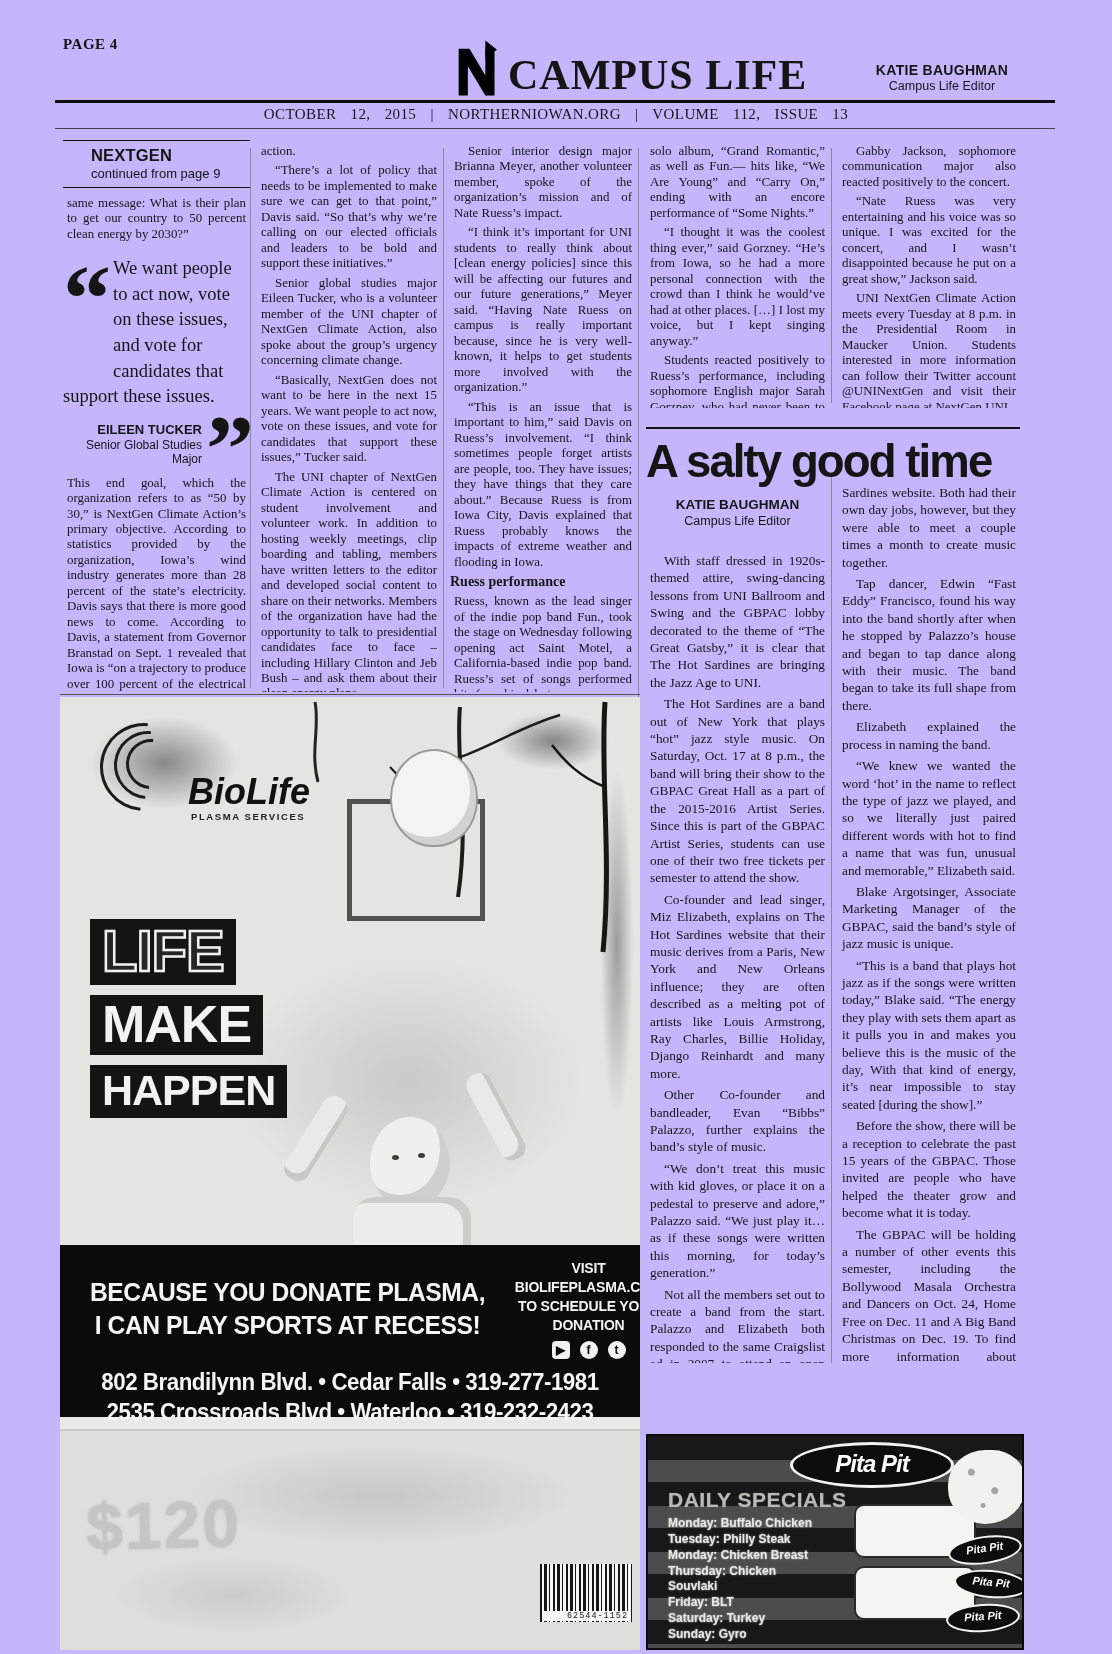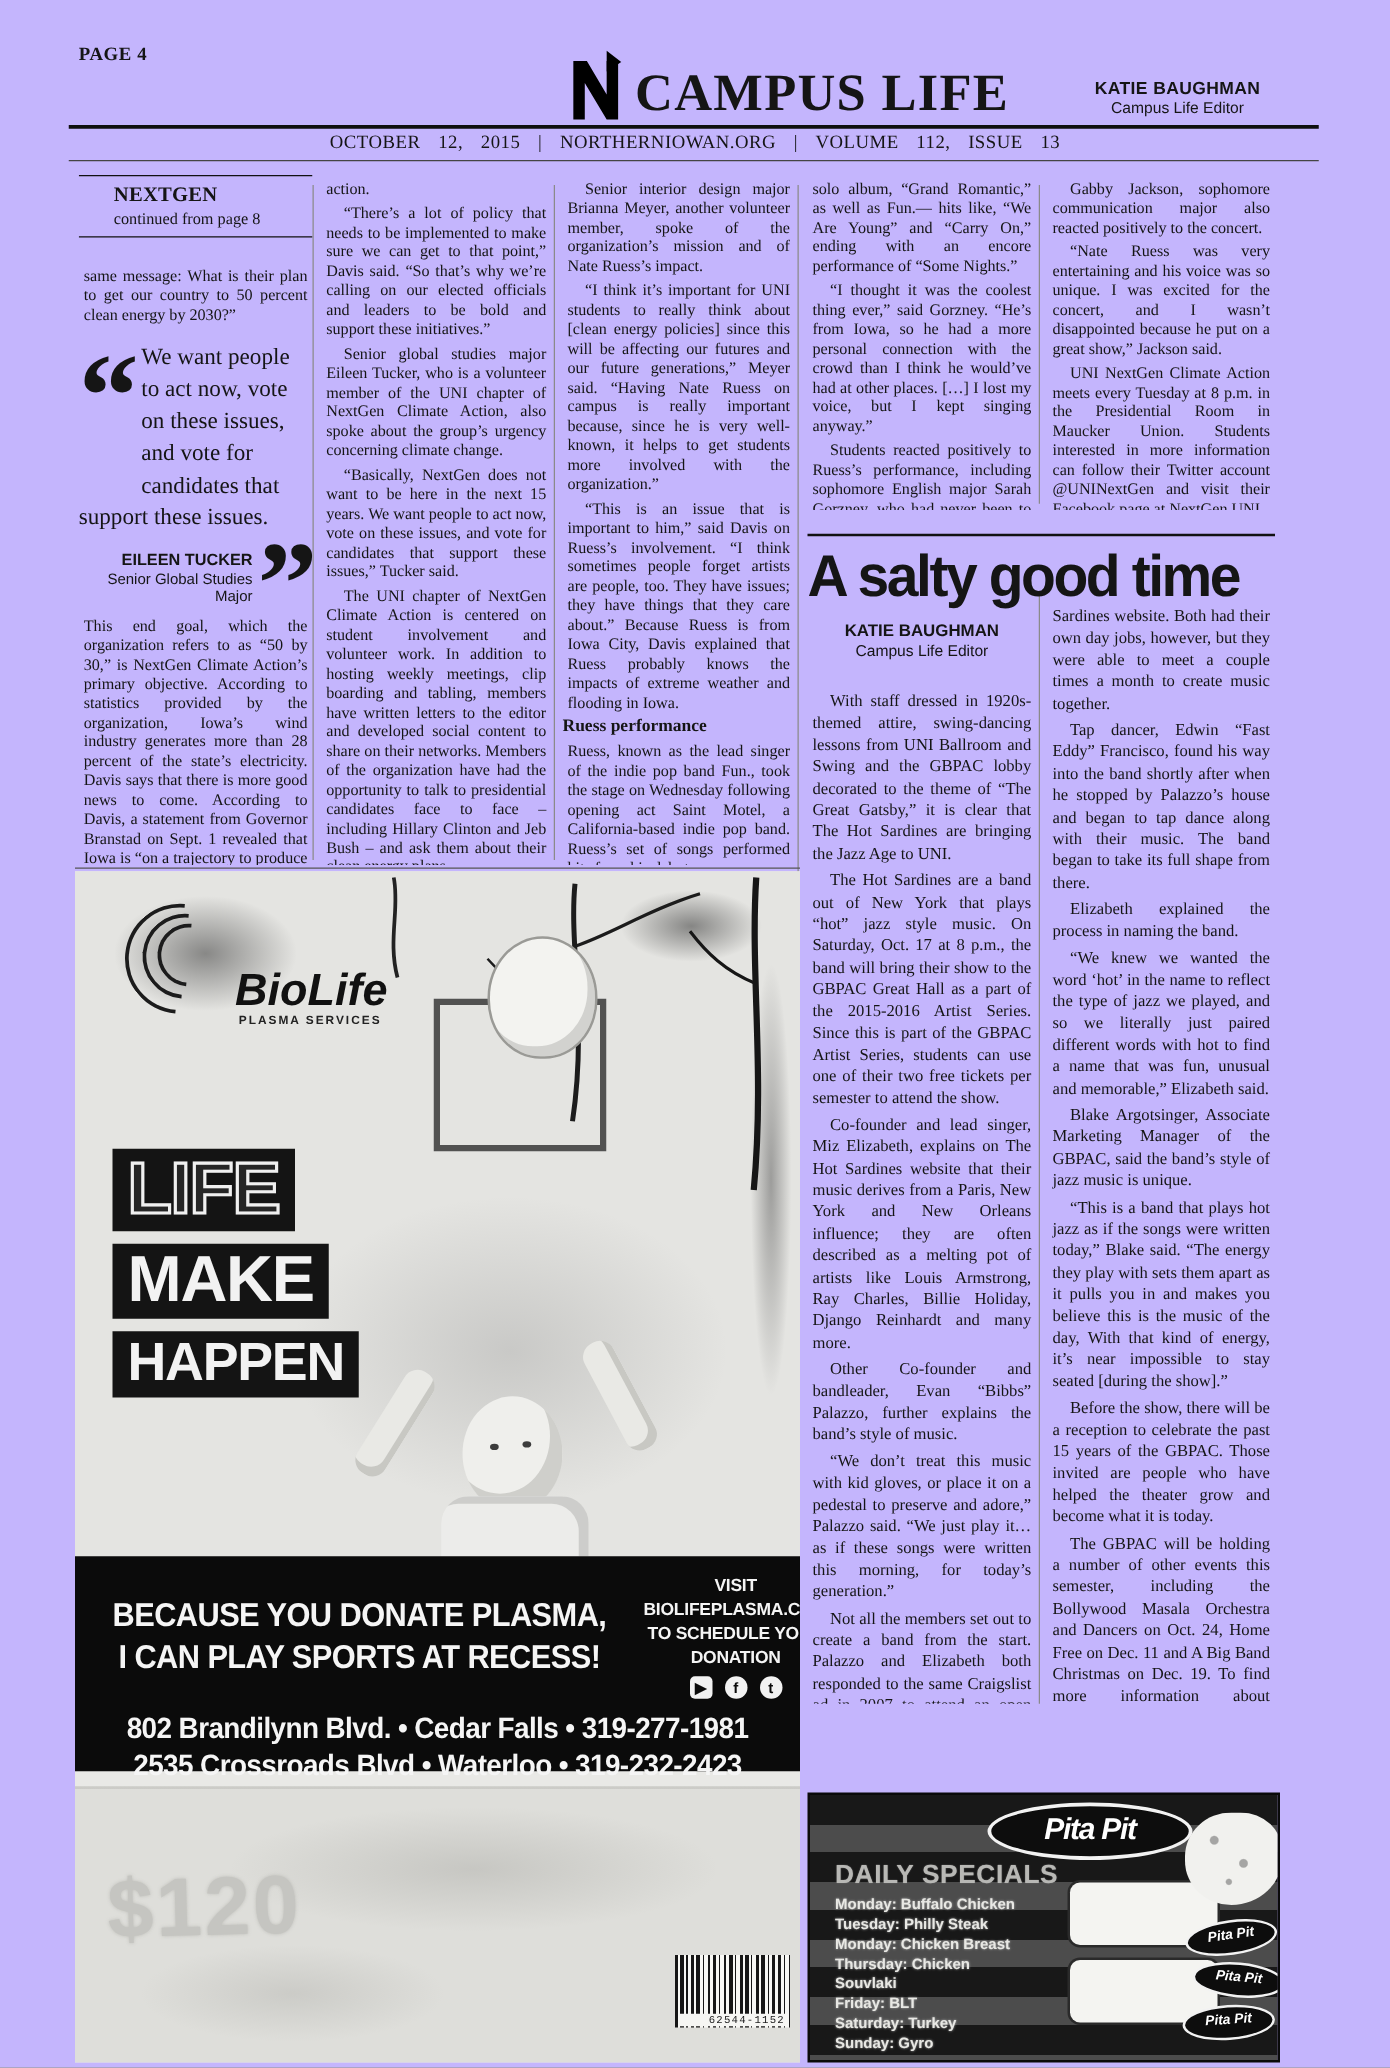--- a/index.html
+++ b/index.html
@@ -33,21 +33,21 @@
   .nx p, .salty-col p { margin:4px; text-align:justify; text-indent:14px; }
   .nx p { font-size:12.9px; line-height:1.2; }
   .salty-col p { font-size:13.3px; line-height:1.31; }
   .cont p:first-child { text-indent:0; }
   #nx-col1 { left:63px;  top:140px; width:187px; height:552px; }
   #nx-col2 { left:257px; top:140px; width:184px; height:552px; }
   #nx-col3 { left:450px; top:140px; width:186px; height:552px; }
   #nx-col4 { left:646px; top:140px; width:183px; height:268px; }
   #nx-col5 { left:838px; top:140px; width:182px; height:268px; }
 
-  .nextgen-box { border-top:1.5px solid #111; border-bottom:1.5px solid #111; padding:5px 0 6px 28px; margin-bottom:24px; font-family:Liberation Serif, serif; }
+  .nextgen-box { border-top:1.5px solid #111; border-bottom:1.5px solid #111; padding:5px 0 6px 28px; margin-bottom:8px; font-family:Liberation Sans, sans-serif; }
   .nextgen-slug { font-weight:bold; font-size:16.5px; letter-spacing:.2px; }
   .nextgen-cont { font-size:13px; margin-top:1px; }
 
   .pullquote { position:relative; margin:14px 0 10px 0; }
   .pq-open { float:left; width:50px; height:108px; font-size:96px; line-height:.9; font-weight:bold; font-family:"Liberation Serif", serif; }
   .pq-text { font-size:18.5px; line-height:1.38; }
   .pq-attrib { position:relative; margin-top:12px; padding-right:48px; text-align:right; font-family:"Liberation Sans", sans-serif; }
   .pq-close { position:absolute; right:-4px; top:-16px; font-size:96px; line-height:.9; font-weight:bold; font-family:"Liberation Serif", serif; }
   .pq-name { font-weight:bold; font-size:13px; }
   .pq-title { font-size:12px; margin-top:1px; }
@@ -161,21 +161,21 @@
 
   <div class="vrule" id="vr1"></div>
   <div class="vrule" id="vr2"></div>
   <div class="vrule" id="vr3"></div>
   <div class="vrule" id="vr4a"></div>
   <div class="vrule" id="vr4b"></div>
 
   <div class="col nx cont" id="nx-col1">
     <div class="nextgen-box">
       <div class="nextgen-slug">NEXTGEN</div>
-      <div class="nextgen-cont">continued from page 8</div>
+      <div class="nextgen-cont">continued from page 9</div>
     </div>
     <p style="text-indent:0;">same message: What is their plan to get our country to 50 percent clean energy by 2030?”</p>
     <div class="pullquote">
       <span class="pq-open">“</span>
       <div class="pq-text">We want people to act now, vote on these issues, and vote for candidates that support these issues.</div>
       <div class="pq-attrib">
         <span class="pq-close">”</span>
         <div class="pq-name">EILEEN TUCKER</div>
         <div class="pq-title">Senior Global Studies Major</div>
       </div>

